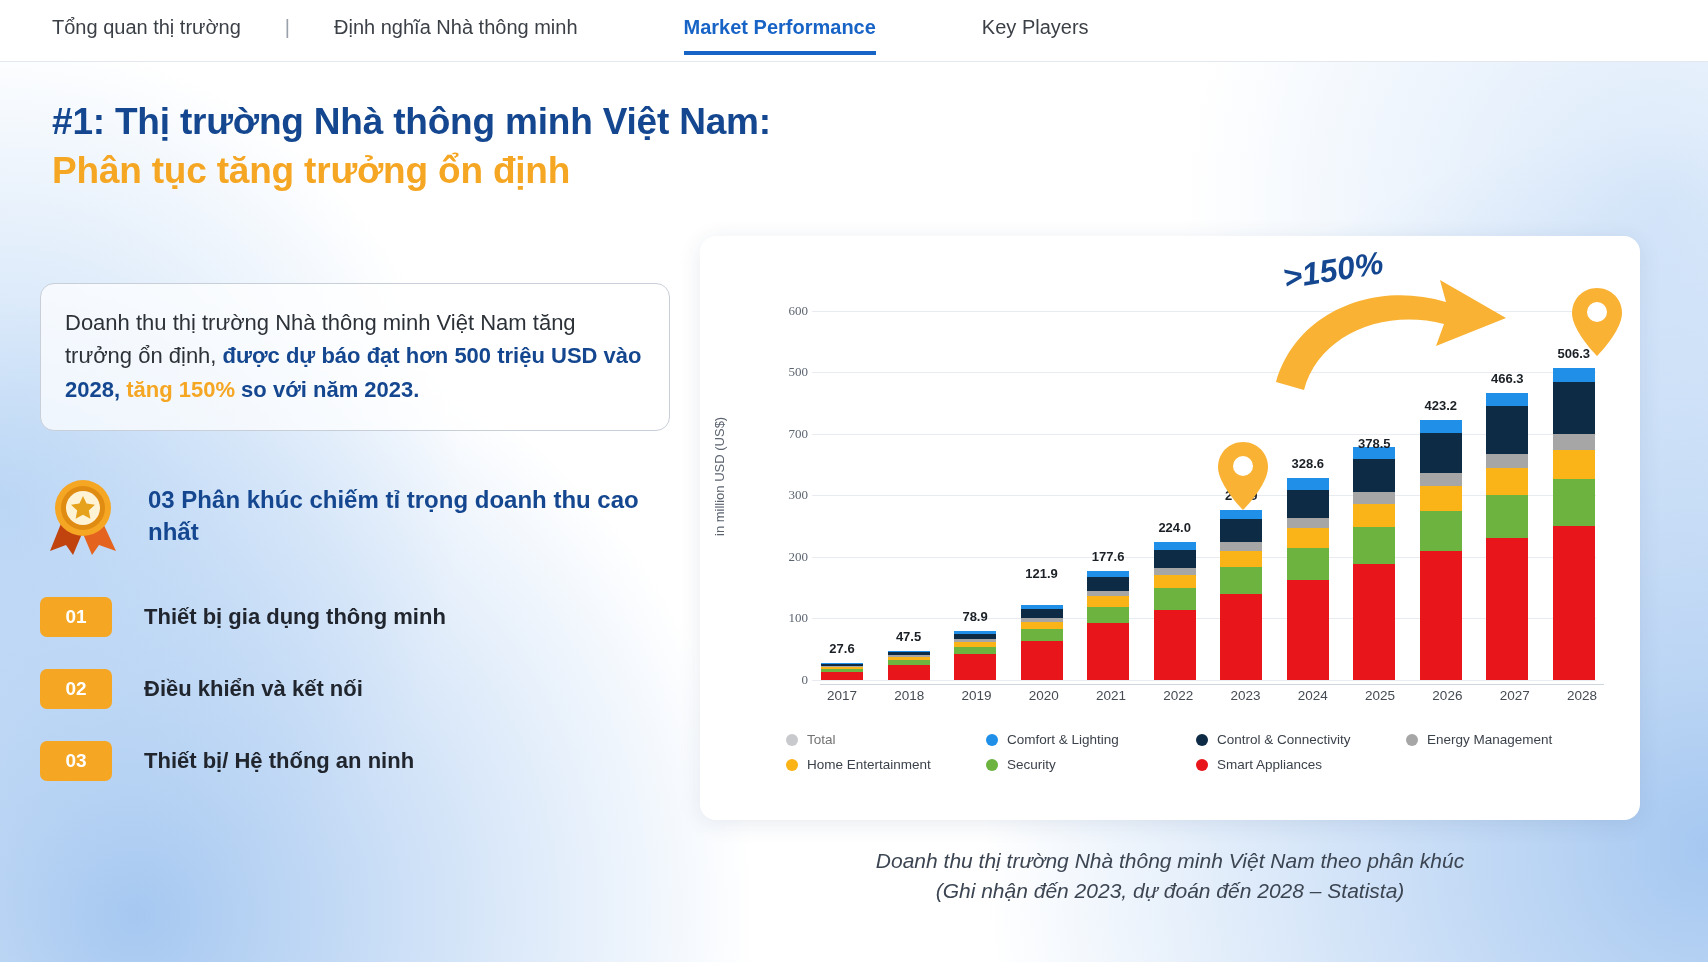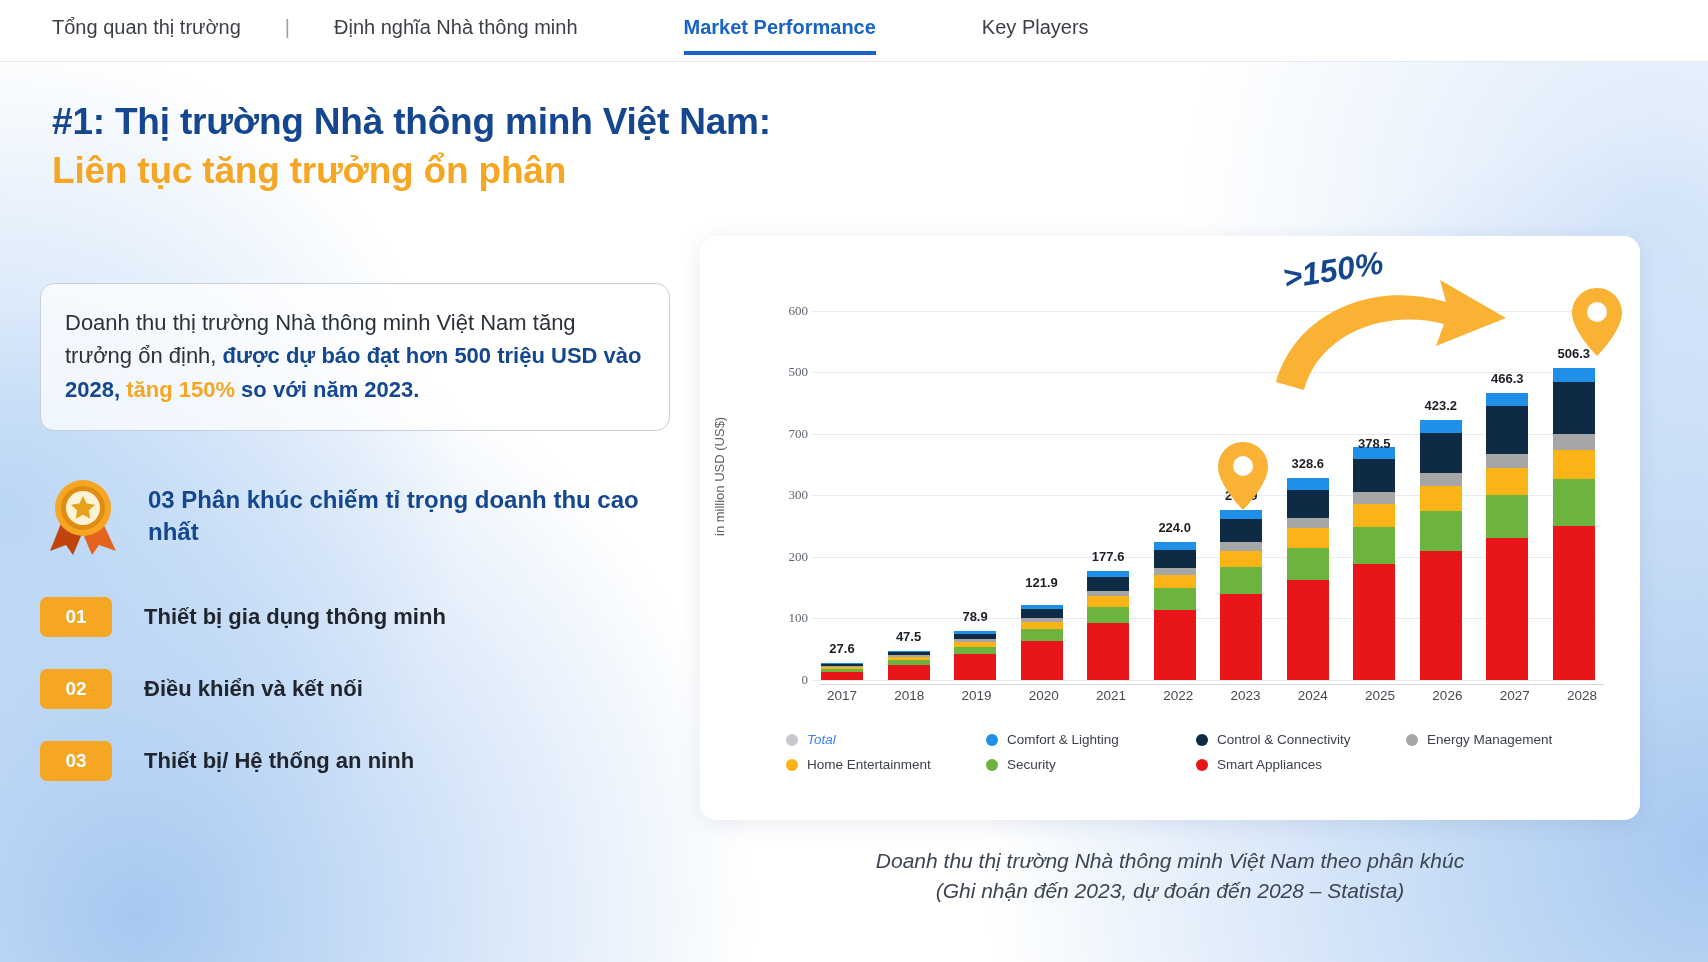--- a/index.html
+++ b/index.html
@@ -234,21 +234,21 @@
   <div class="topnav">
     <div class="nav-item first">Tổng quan thị trường</div>
     <div class="nav-sep">|</div>
     <div class="nav-item def">Định nghĩa Nhà thông minh</div>
     <div class="nav-item active">Market Performance</div>
     <div class="nav-item">Key Players</div>
   </div>
 
   <div class="headline">
     <div class="l1">#1: Thị trường Nhà thông minh Việt Nam:</div>
-    <div class="l2">Liên tục tăng trưởng ổn phân</div>
+    <div class="l2">Phân tục tăng trưởng ổn định</div>
   </div>
 
   <div class="left-col">
 
     <div class="callout">
       <p><span>Doanh thu thị trường Nhà thông minh Việt Nam tăng trưởng ổn định, </span><span class="b-blue">được dự báo đạt hơn 500 triệu USD vào 2028, </span><span class="b-orange">tăng 150% </span><span class="b-blue">so với năm 2023.</span></p>
     </div>
 
     <div class="badge-row">
       <div class="medal">
@@ -325,21 +325,21 @@
             <div class="stack">
               <div class="seg" style="height: 25.8462px; background: rgb(232, 22, 27);"></div>
               <div class="seg" style="height: 7.38462px; background: rgb(108, 179, 63);"></div>
               <div class="seg" style="height: 4.92308px; background: rgb(251, 180, 23);"></div>
               <div class="seg" style="height: 2.46154px; background: rgb(166, 166, 166);"></div>
               <div class="seg" style="height: 5.53846px; background: rgb(13, 43, 69);"></div>
               <div class="seg" style="height: 2.4px; background: rgb(31, 143, 232);"></div>
             </div>
           </div>
           <div class="bar-col">
-            <div class="bar-total" style="bottom: 90px;">121.9</div>
+            <div class="bar-total" style="bottom: 99px;">121.9</div>
             <div class="stack">
               <div class="seg" style="height: 39.3846px; background: rgb(232, 22, 27);"></div>
               <div class="seg" style="height: 11.6923px; background: rgb(108, 179, 63);"></div>
               <div class="seg" style="height: 7.38462px; background: rgb(251, 180, 23);"></div>
               <div class="seg" style="height: 3.69231px; background: rgb(166, 166, 166);"></div>
               <div class="seg" style="height: 8.61538px; background: rgb(13, 43, 69);"></div>
               <div class="seg" style="height: 4.24615px; background: rgb(31, 143, 232);"></div>
             </div>
           </div>
           <div class="bar-col">
@@ -444,21 +444,21 @@
         <div class="xlab">2024</div>
         <div class="xlab">2025</div>
         <div class="xlab">2026</div>
         <div class="xlab">2027</div>
         <div class="xlab">2028</div>
       </div>
     <div class="legend">
       <div class="legend-grid" id="legend-grid">
           <div class="leg">
             <span class="dot" style="background: rgb(199, 201, 204);"></span>
-            <span style="color: #3b82f6; font-style: italic;">Total</span>
+            <span style="color: #737373;">Total</span>
           </div>
           <div class="leg">
             <span class="dot" style="background: rgb(31, 143, 232);"></span>
             <span>Comfort &amp; Lighting</span>
           </div>
           <div class="leg">
             <span class="dot" style="background: rgb(13, 43, 69);"></span>
             <span>Control &amp; Connectivity</span>
           </div>
           <div class="leg">

